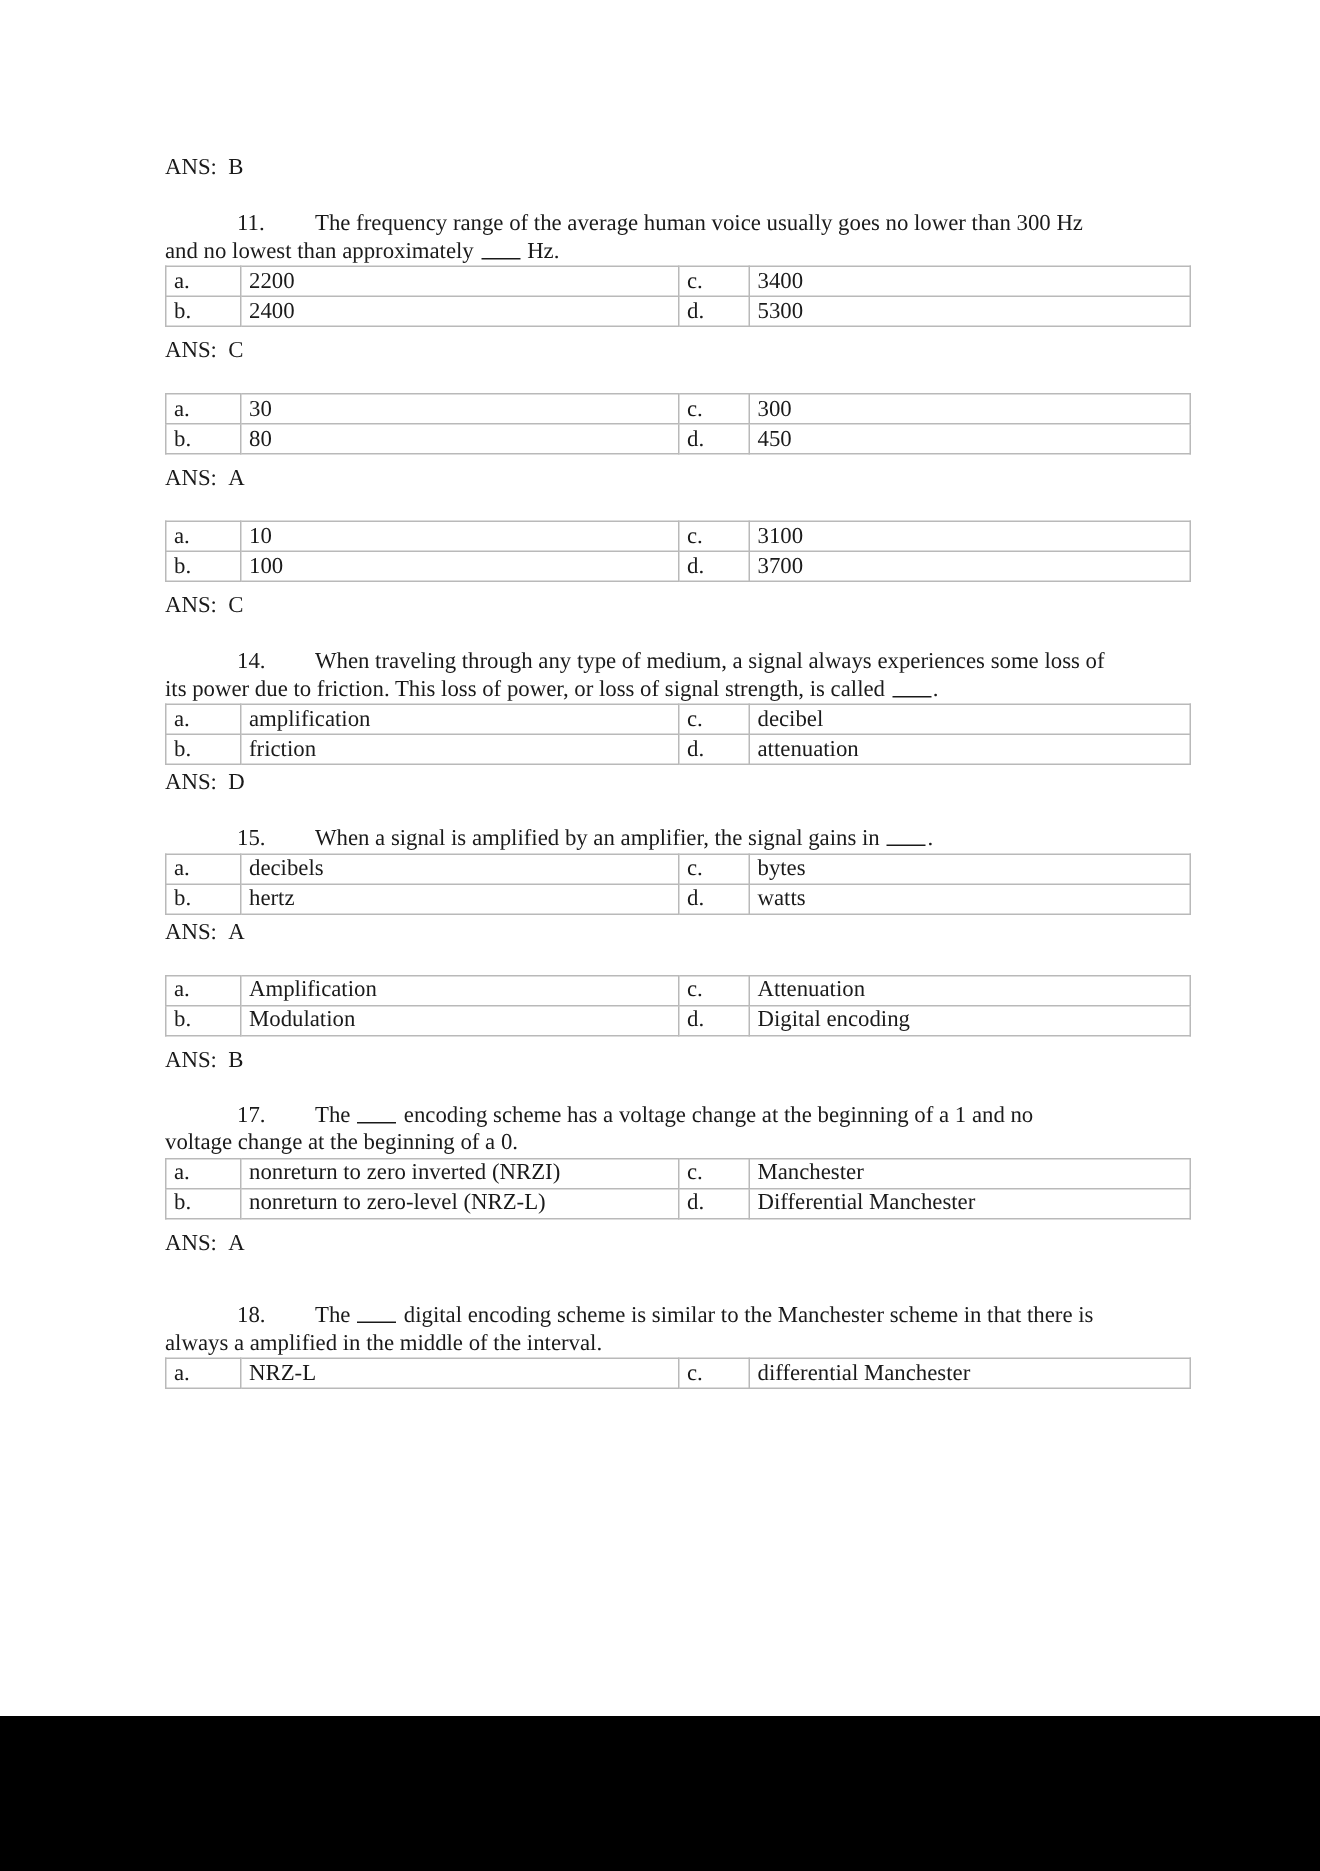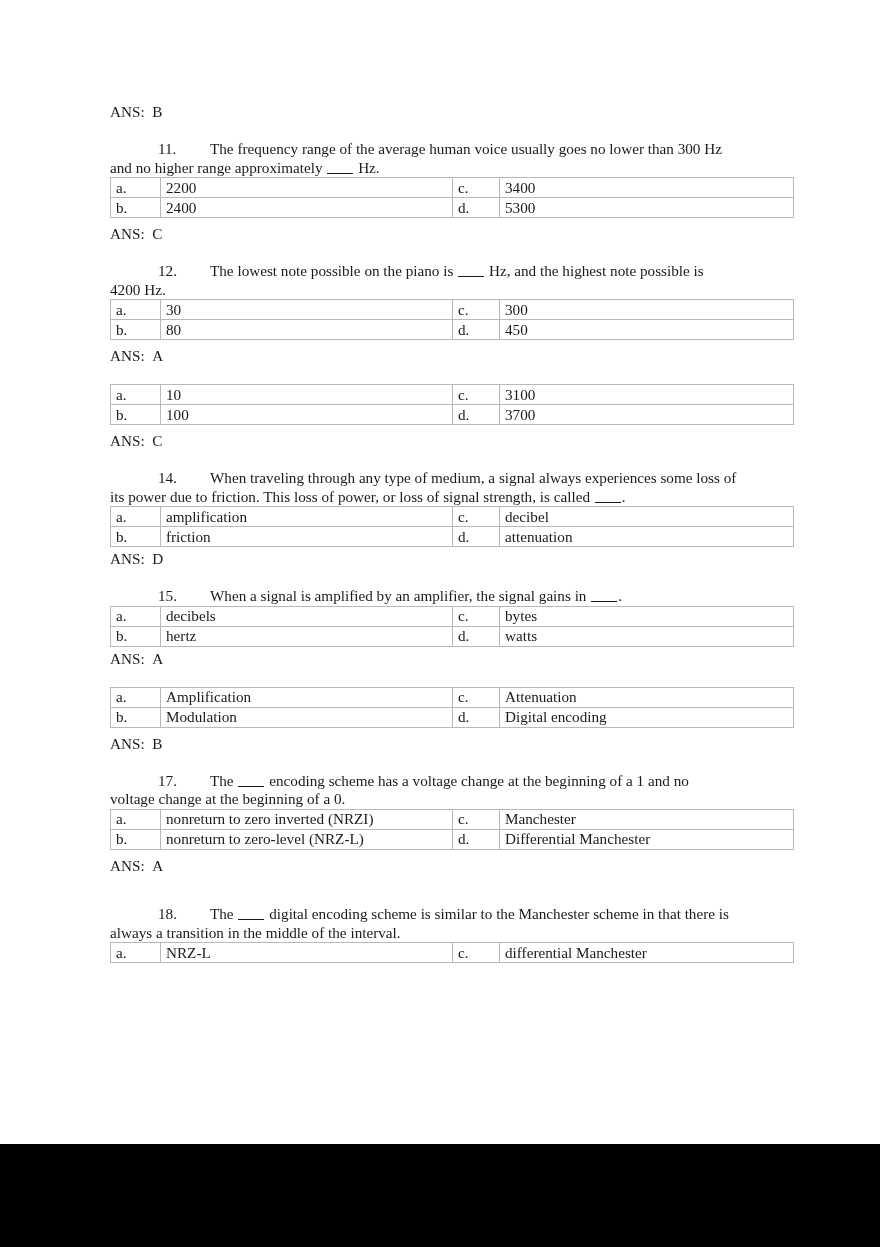--- a/index.html
+++ b/index.html
@@ -110,21 +110,21 @@
 </head>
 <body>
 
 <div id="page">
   <div id="content">
 
     <div class="ans"><span>ANS:</span>&nbsp;&nbsp;<span>B</span></div>
 
     <div class="sp-line"></div>
 
-    <div class="para"><span class="q-indent"></span><span class="q-num">11.</span><span>The frequency range of the average human voice usually goes no lower than 300 Hz</span><br><span>and no higher range approximately </span><span class="blank"></span><span> Hz.</span></div>
+    <div class="para"><span class="q-indent"></span><span class="q-num">11.</span><span>The frequency range of the average human voice usually goes no lower than 300 Hz</span><br><span>and no lowest than approximately </span><span class="blank"></span><span> Hz.</span></div>
     <table class="opts">
       <tbody>
           <tr>
         <td class="lbl">a.</td>
         <td class="valA">2200</td>
         <td class="lbl2">c.</td>
         <td class="valB">3400</td>
       </tr>
       <tr>
         <td class="lbl">b.</td>
@@ -132,21 +132,20 @@
         <td class="lbl2">d.</td>
         <td class="valB">5300</td>
       </tr>
     </tbody>
       </table>
     <div class="sp-small"></div>
     <div class="ans"><span>ANS:</span>&nbsp;&nbsp;<span>C</span></div>
 
     <div class="sp-line"></div>
 
-    <div class="para"><span class="q-indent"></span><span class="q-num">12.</span><span>The lowest note possible on the piano is </span><span class="blank"></span><span> Hz, and the highest note possible is</span><br><span>4200 Hz.</span></div>
     <table class="opts">
       <tbody>
           <tr>
         <td class="lbl">a.</td>
         <td class="valA">30</td>
         <td class="lbl2">c.</td>
         <td class="valB">300</td>
       </tr>
       <tr>
         <td class="lbl">b.</td>
@@ -262,21 +261,21 @@
         <td class="lbl2">d.</td>
         <td class="valB">Differential Manchester</td>
       </tr>
     </tbody>
       </table>
     <div class="sp-small"></div>
     <div class="ans"><span>ANS:</span>&nbsp;&nbsp;<span>A</span></div>
 
     <div class="sp-big"></div>
 
-    <div class="para"><span class="q-indent"></span><span class="q-num">18.</span><span>The </span><span class="blank"></span><span> digital encoding scheme is similar to the Manchester scheme in that there is</span><br><span>always a transition in the middle of the interval.</span></div>
+    <div class="para"><span class="q-indent"></span><span class="q-num">18.</span><span>The </span><span class="blank"></span><span> digital encoding scheme is similar to the Manchester scheme in that there is</span><br><span>always a amplified in the middle of the interval.</span></div>
     <table class="opts">
       <tbody>
           <tr>
         <td class="lbl">a.</td>
         <td class="valA">NRZ-L</td>
         <td class="lbl2">c.</td>
         <td class="valB">differential Manchester</td>
       </tr>
     </tbody>
       </table>

